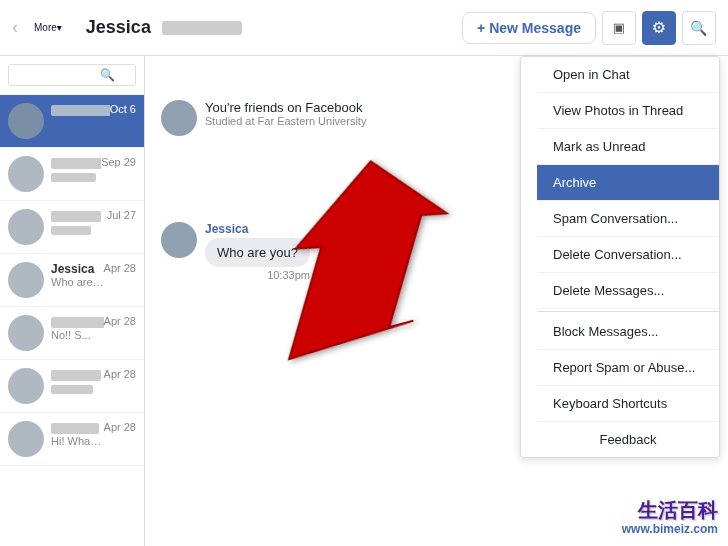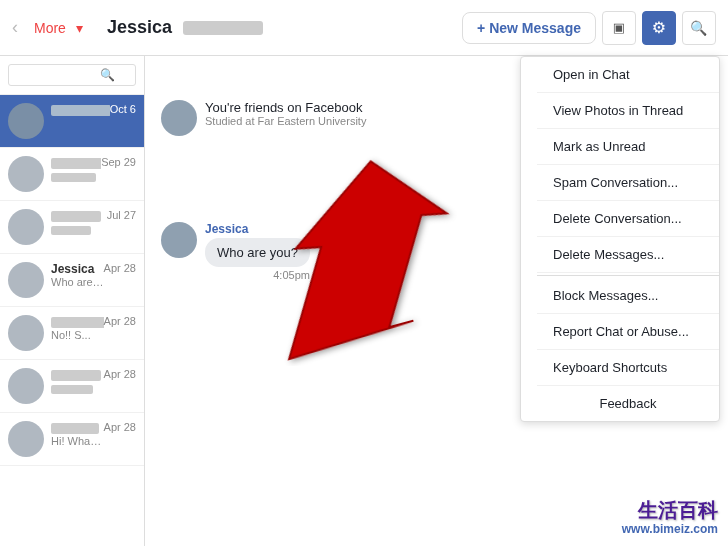--- a/index.html
+++ b/index.html
@@ -33,23 +33,23 @@
       font-size: 13px;
     }
     .back-arrow {
       color: #bbb;
       font-size: 18px;
       cursor: pointer;
     }
     .more-btn {
       display: flex;
       align-items: center;
-      gap: 10px;
-      color: #ef4444;
-      font-size: 14px;
+      gap: 0;
+      color: #0f172a;
+      font-size: 10px;
       cursor: pointer;
       padding: 4px 8px;
       border-radius: 3px;
     }
 
     .conversation-title {
       flex: 1;
       font-size: 18px;
       font-weight: bold;
       color: #1d2129;
@@ -434,21 +434,21 @@
         </div>
       </div>
 
       <div class="date-divider">October 6</div>
 
       <div class="msg-row">
         <div class="msg-avatar" style="background:#8fa0b0;"></div>
         <div class="msg-content">
           <div class="msg-sender">Jessica</div>
           <div class="msg-bubble">Who are you?</div>
-          <div class="msg-time">4:05pm</div>
+          <div class="msg-time">10:33pm</div>
         </div>
       </div>
 
       <div class="msg-row right">
         <div class="msg-content">
           <div class="msg-bubble blue">Hi! What's up?</div>
           <div class="msg-time">4:35pm</div>
         </div>
       </div>
     </div>
@@ -473,35 +473,38 @@
 <div class="dropdown-menu">
   <div class="dropdown-item">
     <span>Open in Chat</span>
   </div>
   <div class="dropdown-item">
     <span>View Photos in Thread</span>
   </div>
   <div class="dropdown-item">
     <span>Mark as Unread</span>
   </div>
+  <div class="dropdown-item active">
+    <span>Archive</span>
+  </div>
   <div class="dropdown-item">
     <span>Spam Conversation...</span>
   </div>
   <div class="dropdown-item">
     <span>Delete Conversation...</span>
   </div>
   <div class="dropdown-item">
     <span>Delete Messages...</span>
   </div>
   <div class="dropdown-divider"></div>
   <div class="dropdown-item">
     <span>Block Messages...</span>
   </div>
   <div class="dropdown-item">
-    <span>Report Chat or Abuse...</span>
+    <span>Report Spam or Abuse...</span>
   </div>
   <div class="dropdown-item">
     <span>Keyboard Shortcuts</span>
   </div>
   <div class="dropdown-item">
     <span>Feedback</span>
   </div>
 </div>
 
 </body></html>

